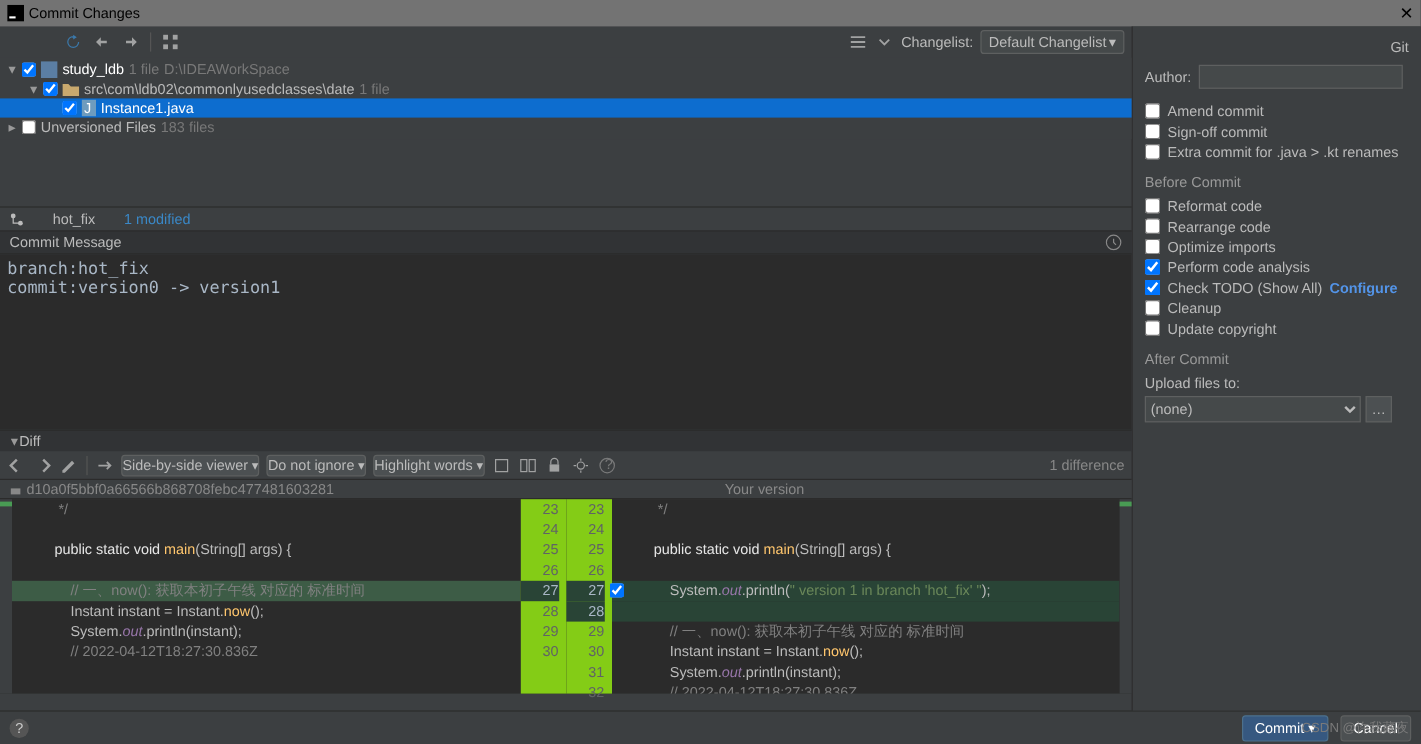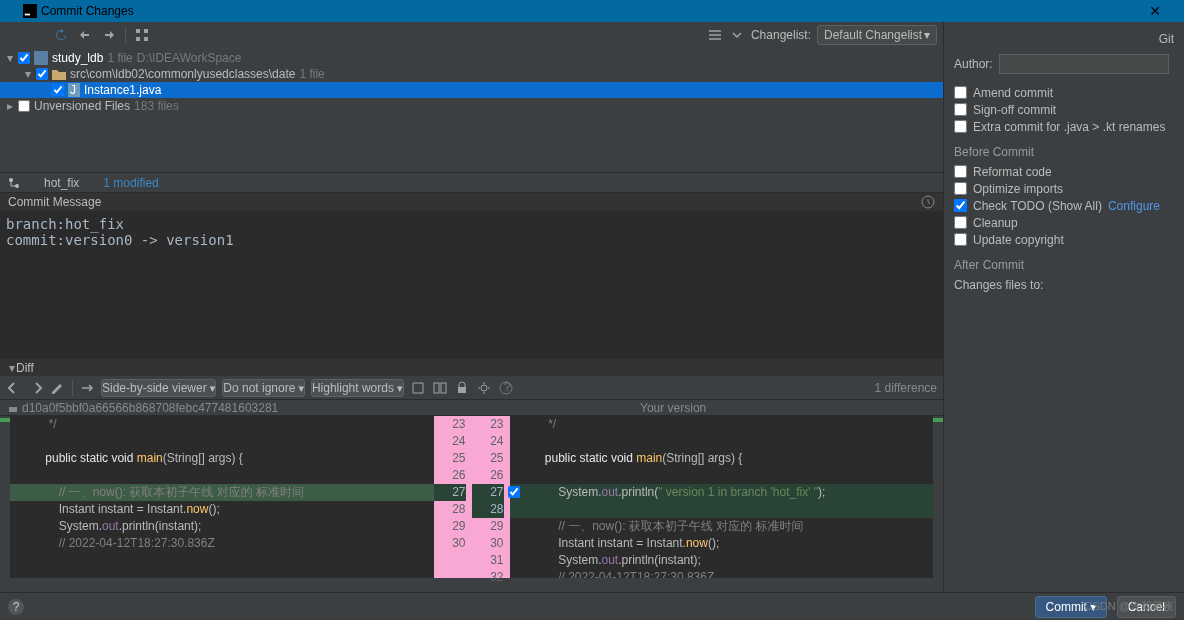--- a/index.html
+++ b/index.html
@@ -1,17 +1,17 @@
 <!DOCTYPE html>
 <html><head>
 <meta charset="utf-8">
 <style>
 * { margin:0; padding:0; box-sizing:border-box; font-family:"Segoe UI",Arial,sans-serif; font-size:12px; }
 body { background:#3c3f41; color:#bbbbbb; width:1184px; height:620px; overflow:hidden; position:relative; }
-.titlebar { height:22px; background:#0369a1; color:#000; display:flex; align-items:center; padding:0 23px; justify-content:space-between; }
+.titlebar { height:22px; background:#737373; color:#000; display:flex; align-items:center; padding:0 6px; justify-content:space-between; }
 .titlebar .close { font-size:14px; cursor:pointer; }
 .titlebar svg { width:14px; height:14px; margin-right:4px; }
 .main { display:flex; height:calc(100% - 22px - 28px); }
 .left { flex:1; display:flex; flex-direction:column; border-right:1px solid #2b2b2b; min-width:0; }
 .right { width:240px; background:#3c3f41; padding:10px; }
 .toolbar { height:26px; display:flex; align-items:center; padding:0 6px; gap:8px;margin-left:47px; }
 .toolbar .icon { width:16px; height:16px; opacity:0.8; cursor:pointer; }
 .toolbar-right { margin-left:auto; display:flex; align-items:center; gap:6px; }
 .tree { background:#3c3f41; padding:2px 0; }
 .tree-row { height:16px; display:flex; align-items:center; padding-left:6px; gap:4px; white-space:nowrap; }
@@ -25,43 +25,43 @@
 .msg-header { height:20px; background:#313335; border-top:1px solid #2b2b2b; border-bottom:1px solid #2b2b2b; display:flex; align-items:center; padding:0 8px; justify-content:space-between; }
 .commit-msg { background:#2b2b2b; color:#a9b7c6; font-family:Consolas,monospace; font-size:14px; padding:4px 6px; height:146px; border:none; outline:none; resize:none; width:100%; white-space:pre; }
 .diff-header { height:18px; background:#313335; border-top:1px solid #2b2b2b; display:flex; align-items:center; padding:0 8px; }
 .diff-header .chev { width:8px; text-align:center; color:#999; }
 .diff-toolbar { height:24px; display:flex; align-items:center; padding:0 6px; gap:6px; border-bottom:1px solid #2b2b2b; }
 .diff-toolbar .sel { background:#4c5052; border:1px solid #5e6060; padding:1px 0; border-radius:3px; font-size:11px; }
 .diff-toolbar .icon { width:16px; height:16px; opacity:0.8; cursor:pointer; }
 .diff-toolbar .sep { width:1px; height:16px; background:#555; }
 .diff-count { margin-left:auto; color:#888; }
 .filepath { height:16px; background:#3c3f41; display:flex; align-items:center; padding:0 8px; font-size:11px; color:#888; border-bottom:1px solid #2b2b2b; }
-.your-ver { position:absolute; left:640px; color:#888; }
+.your-ver { position:absolute; left:604px; color:#888; }
 .code-wrap { display:flex; background:#2b2b2b; height:162px; font-family:Consolas,monospace; font-size:13px; position:relative; }
 .code-pane { flex:1; display:flex; overflow:hidden; }
 .code-lines { width:100%; }
 .ln { height:17px; line-height:17px; white-space:pre; padding-left:22px; }
 .ln.green { background:#294436; }
 .ln.green2 { background:#3d5c46; }
-.gutter { width:38px; background:#f9a8d4; color:#606366; text-align:right; padding-right:6px; font-size:12px; }
+.gutter { width:38px; background:#84cc16; color:#606366; text-align:right; padding-right:6px; font-size:12px; }
 .gutter div { height:17px; line-height:17px; }
 .gutter div.gmark { background:#294436; color:#a9b7c6; position:relative; }
 .gutter div.gmark .cb { position:absolute; right:-16px; top:2px; width:12px; height:12px; }
 .marker { width:10px; background:#3c3f41; }
 .c-kw { color:#e5e5e5; }
 .c-com { color:#808080; }
 .c-str { color:#6a8759; }
 .c-fn { color:#ffc66d; }
-.c-fld { color:#9876aa; }
+.c-fld { color:#9876aa; font-style:italic; }
 .right .label { color:#999; margin-bottom:4px; }
 .right input[type=text] { background:#45494a; border:1px solid #5e6060; color:#bbb; width:170px; height:20px; padding:0 4px; }
 .right .sec { margin-top:10px; }
 .right .chk { display:flex; align-items:center; gap:6px; height:17px; }
 .right .chk input { width:13px; height:13px; }
-.right .link { color:#5394e8; cursor:pointer; }
+.right .link { color:#5394e8; cursor:pointer;font-weight:bold; }
 .right select { background:#45494a; border:1px solid #5e6060; color:#bbb; width:180px; height:22px; }
 .footer { height:28px; background:#3c3f41; border-top:1px solid #2b2b2b; display:flex; align-items:center; padding:0 8px; justify-content:space-between; }
 .footer .btn { background:#365880; color:#fff; border:1px solid #4c708c; padding:3px 10px; border-radius:3px; cursor:pointer; margin-left:6px; }
 .footer .btn.gray { background:#4c5052; border:1px solid #5e6060; }
 .footer .q { width:16px; height:16px; border-radius:8px; background:#555; color:#ccc; text-align:center; line-height:16px; }
 .changelist-sel { background:#45494a; border:1px solid #5e6060; padding:2px 6px; border-radius:3px; min-width:120px; display:flex; justify-content:space-between; }
 .watermark { position:absolute; right:10px; bottom:6px; color:#7a7a7a; font-size:11px; pointer-events:none; }
 .icon-folder { fill:#c9a96e; }
 .icon-java { fill:#6e9cbe; }
 </style>
@@ -307,39 +307,51 @@
         </div>
     </div>
     <div class="sec">
       <div class="label">Before Commit</div>
       <div class="chk">
           <input type="checkbox" style="">
           <span>Reformat code</span>
         </div>
       <div class="chk">
           <input type="checkbox" style="">
+          <span>Rearrange code</span>
+        </div>
+      <div class="chk">
+          <input type="checkbox" style="">
           <span>Optimize imports</span>
+        </div>
+      <div class="chk">
+          <input type="checkbox" checked="" style="">
+          <span>Perform code analysis</span>
         </div>
       <div class="chk">
           <input type="checkbox" checked="" style="">
           <span>Check TODO (Show All)</span> 
           <span class="link">Configure</span>
         </div>
       <div class="chk">
           <input type="checkbox" style="">
           <span>Cleanup</span>
         </div>
       <div class="chk">
           <input type="checkbox" style="">
           <span>Update copyright</span>
         </div>
     </div>
     <div class="sec">
       <div class="label">After Commit</div>
-      <div style="margin:6px 0 4px"><span>Changes files to:</span></div>
+      <div style="margin:6px 0 4px"><span>Upload files to:</span></div>
+      <div style="display:flex;gap:4px">
+        <select><option>(none)</option></select>
+        <button style="width:22px;background:#4c5052;border:1px solid #5e6060;color:#bbb">…</button>
+      </div>
     </div>
   </div>
 </div>
 
 <div class="footer">
   <div class="q">?</div>
   <div>
     <button class="btn"><span>Commit</span> ▾</button>
     <button class="btn gray">Cancel</button>
   </div>

